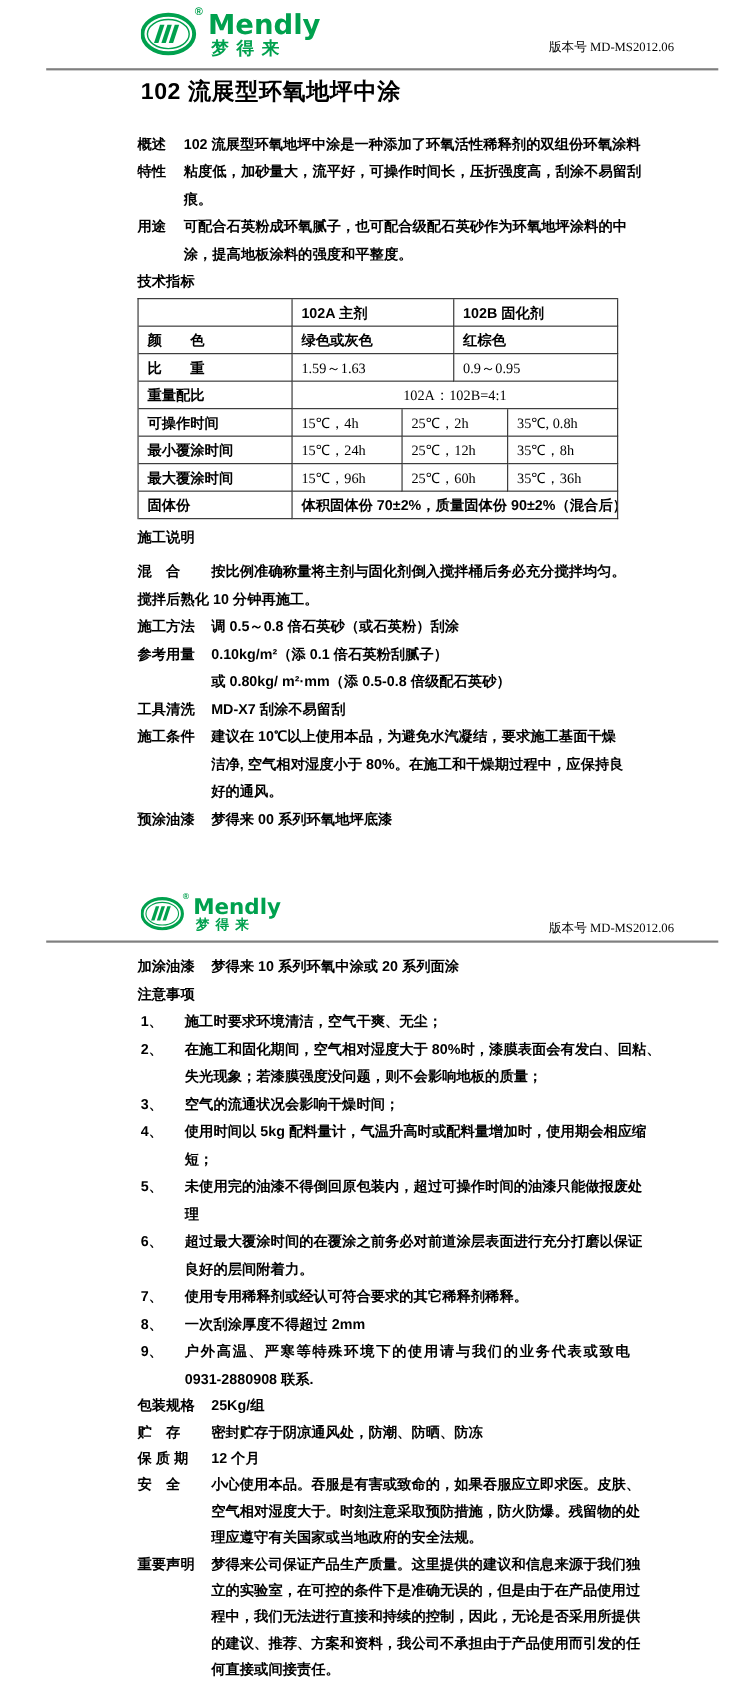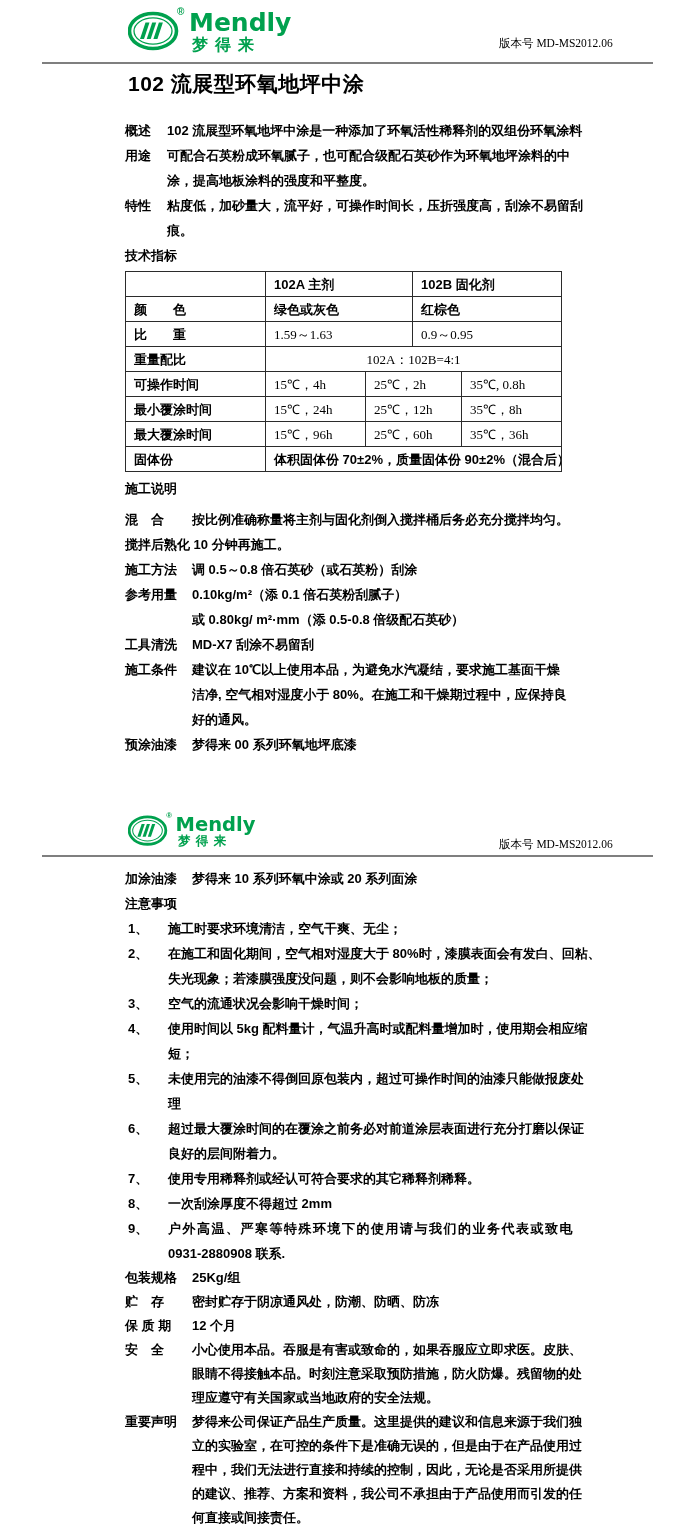--- a/index.html
+++ b/index.html
@@ -83,28 +83,28 @@
     </div>
 
     <h1 class="title">102 流展型环氧地坪中涂</h1>
 
     <div class="content c1">
       <div class="lrow">
         <span class="lbl">概述</span>
         <div class="line">102 流展型环氧地坪中涂是一种添加了环氧活性稀释剂的双组份环氧涂料</div>
       </div>
       <div class="lrow">
+        <span class="lbl">特性</span>
+        <div class="line">粘度低，加砂量大，流平好，可操作时间长，压折强度高，刮涂不易留刮</div>
+        <div class="line">痕。</div>
+      </div>
+      <div class="lrow">
         <span class="lbl">用途</span>
         <div class="line">可配合石英粉成环氧腻子，也可配合级配石英砂作为环氧地坪涂料的中</div>
         <div class="line">涂，提高地板涂料的强度和平整度。</div>
-      </div>
-      <div class="lrow">
-        <span class="lbl">特性</span>
-        <div class="line">粘度低，加砂量大，流平好，可操作时间长，压折强度高，刮涂不易留刮</div>
-        <div class="line">痕。</div>
       </div>
 
       <div class="heading">技术指标</div>
 
       <div class="tbl">
         <div class="tr">
           <div class="tc w1"></div>
           <div class="tc w2">102A 主剂</div>
           <div class="tc w3">102B 固化剂</div>
         </div>
@@ -267,21 +267,21 @@
           <span class="lbl">贮　存</span>
           <div class="line">密封贮存于阴凉通风处，防潮、防晒、防冻</div>
         </div>
         <div class="crow">
           <span class="lbl">保 质 期</span>
           <div class="line">12 个月</div>
         </div>
         <div class="crow">
           <span class="lbl">安　全</span>
           <div class="line">小心使用本品。吞服是有害或致命的，如果吞服应立即求医。皮肤、</div>
-          <div class="line">眼睛不得接触本品。时刻注意采取预防措施，防火防爆。残留物的处</div>
+          <div class="line">空气相对湿度大于。时刻注意采取预防措施，防火防爆。残留物的处</div>
           <div class="line">理应遵守有关国家或当地政府的安全法规。</div>
         </div>
         <div class="crow">
           <span class="lbl">重要声明</span>
           <div class="line">梦得来公司保证产品生产质量。这里提供的建议和信息来源于我们独</div>
           <div class="line">立的实验室，在可控的条件下是准确无误的，但是由于在产品使用过</div>
           <div class="line">程中，我们无法进行直接和持续的控制，因此，无论是否采用所提供</div>
           <div class="line">的建议、推荐、方案和资料，我公司不承担由于产品使用而引发的任</div>
           <div class="line">何直接或间接责任。</div>
         </div>

